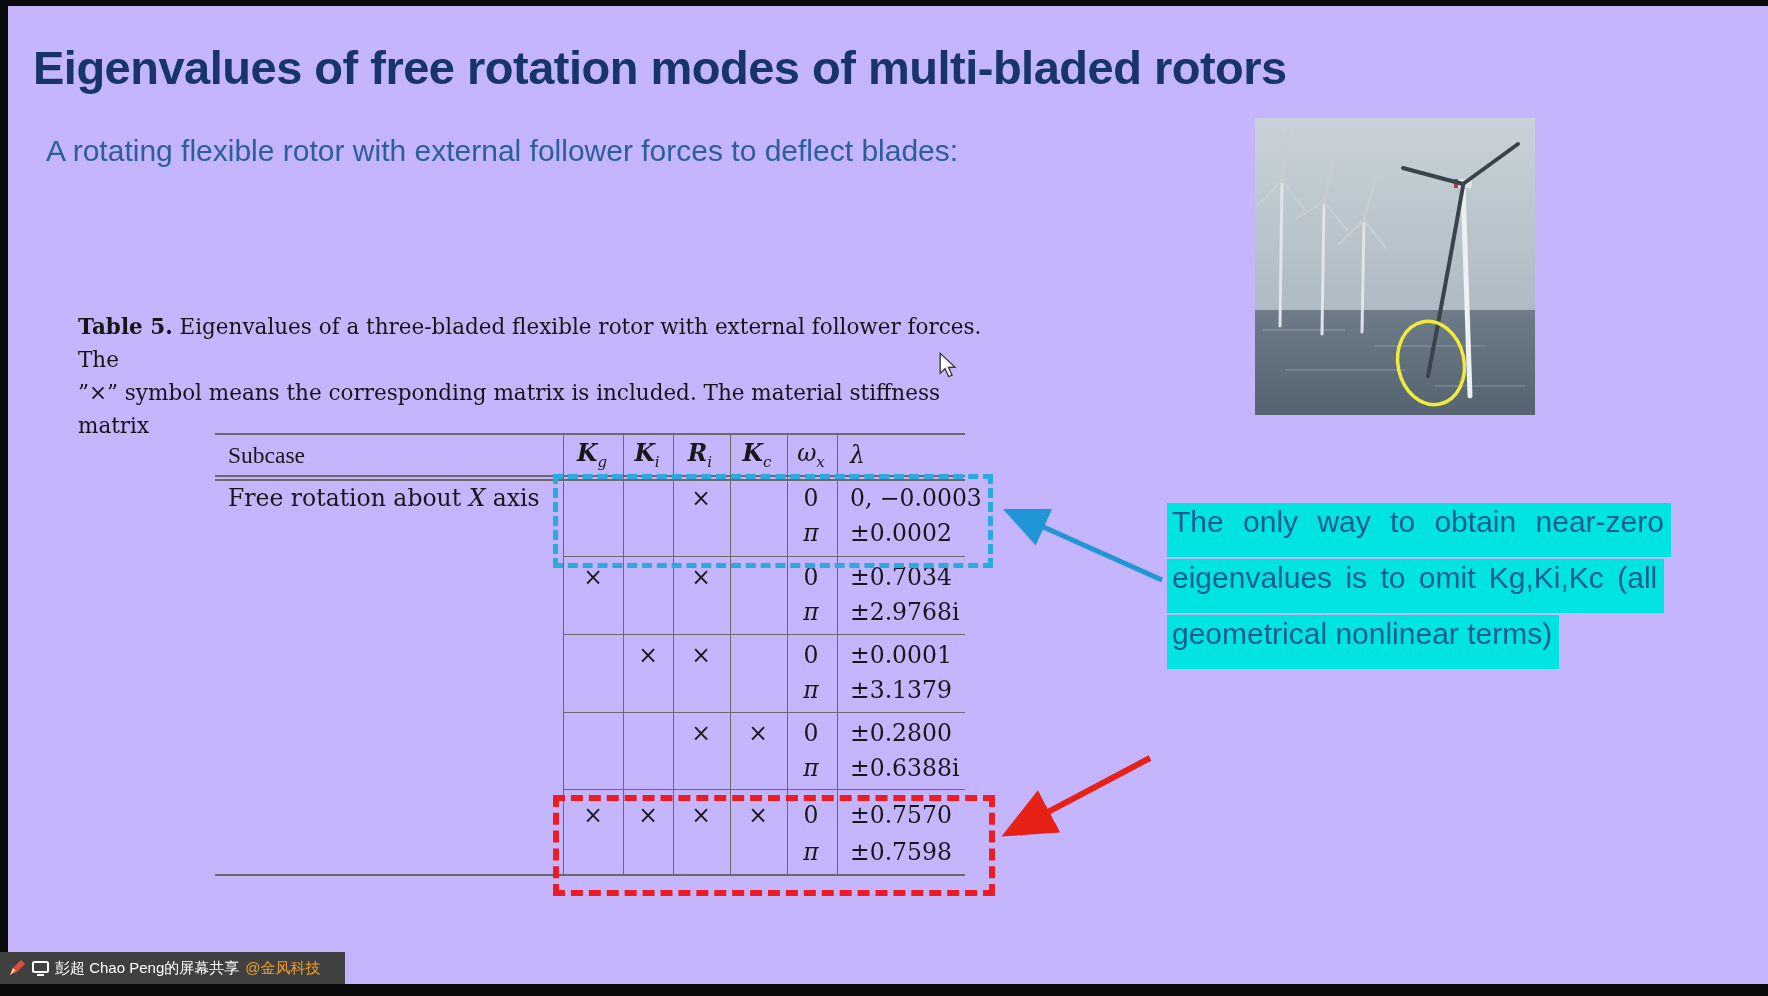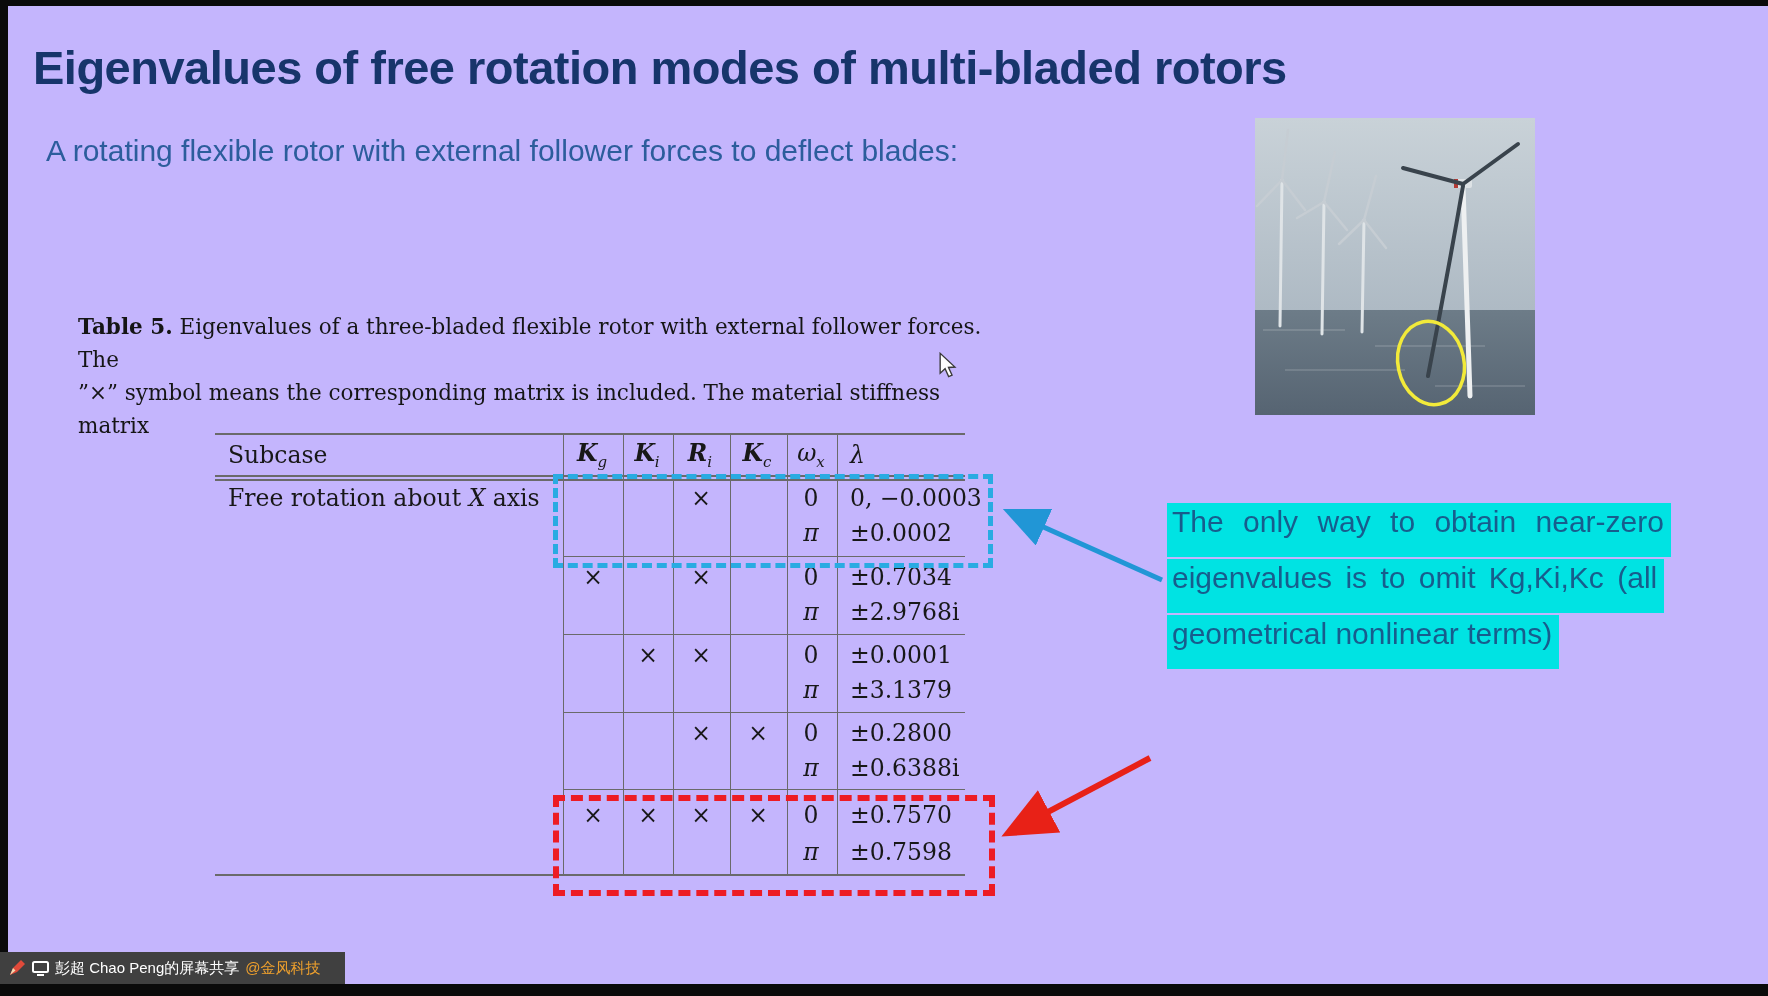--- a/index.html
+++ b/index.html
@@ -82,21 +82,21 @@
       <span class="tline" style="left: 563px; top: 556px; width: 402px; height: 1px; position: absolute;"></span>
       <span class="tline" style="left: 563px; top: 634px; width: 402px; height: 1px; position: absolute;"></span>
       <span class="tline" style="left: 563px; top: 712px; width: 402px; height: 1px; position: absolute;"></span>
       <span class="tline" style="left: 563px; top: 789px; width: 402px; height: 1px; position: absolute;"></span>
       <span class="tline" style="left: 563px; top: 433px; width: 1px; height: 442px; position: absolute;"></span>
       <span class="tline" style="left: 623px; top: 433px; width: 1px; height: 442px; position: absolute;"></span>
       <span class="tline" style="left: 673px; top: 433px; width: 1px; height: 442px; position: absolute;"></span>
       <span class="tline" style="left: 730px; top: 433px; width: 1px; height: 442px; position: absolute;"></span>
       <span class="tline" style="left: 787px; top: 433px; width: 1px; height: 442px; position: absolute;"></span>
       <span class="tline" style="left: 837px; top: 433px; width: 1px; height: 442px; position: absolute;"></span>
-      <span class="tcell lft" style="left: 228px; top: 455px;"><span class="">Subcase</span></span>
+      <span class="tcell lft" style="left: 228px; top: 455px; font-family: Liberation Serif, serif;"><span class="">Subcase</span></span>
       <span class="tcell ctr" style="left: 592px; top: 455px;"><span class="mathbf">K</span><sub class="hsub">g</sub></span>
       <span class="tcell ctr" style="left: 647px; top: 455px;"><span class="mathbf">K</span><sub class="hsub">i</sub></span>
       <span class="tcell ctr" style="left: 700px; top: 455px;"><span class="mathbf">R</span><sub class="hsub">i</sub></span>
       <span class="tcell ctr" style="left: 757px; top: 455px;"><span class="mathbf">K</span><sub class="hsub">c</sub></span>
       <span class="tcell ctr" style="left: 811px; top: 455px;"><span class="mathit">ω</span><sub class="hsub">x</sub></span>
       <span class="tcell lft" style="left: 850px; top: 455px;"><span class="mathit">λ</span></span>
       <span class="tcell lft" style="left: 228px; top: 498px;">Free rotation about <span class="mathit">X</span> axis</span>
       <span class="tcell ctr" style="left: 701px; top: 498px;">×</span>
       <span class="tcell ctr" style="left: 811px; top: 498px;">0</span>
       <span class="tcell ctr mathit" style="left: 811px; top: 533px;">π</span>

